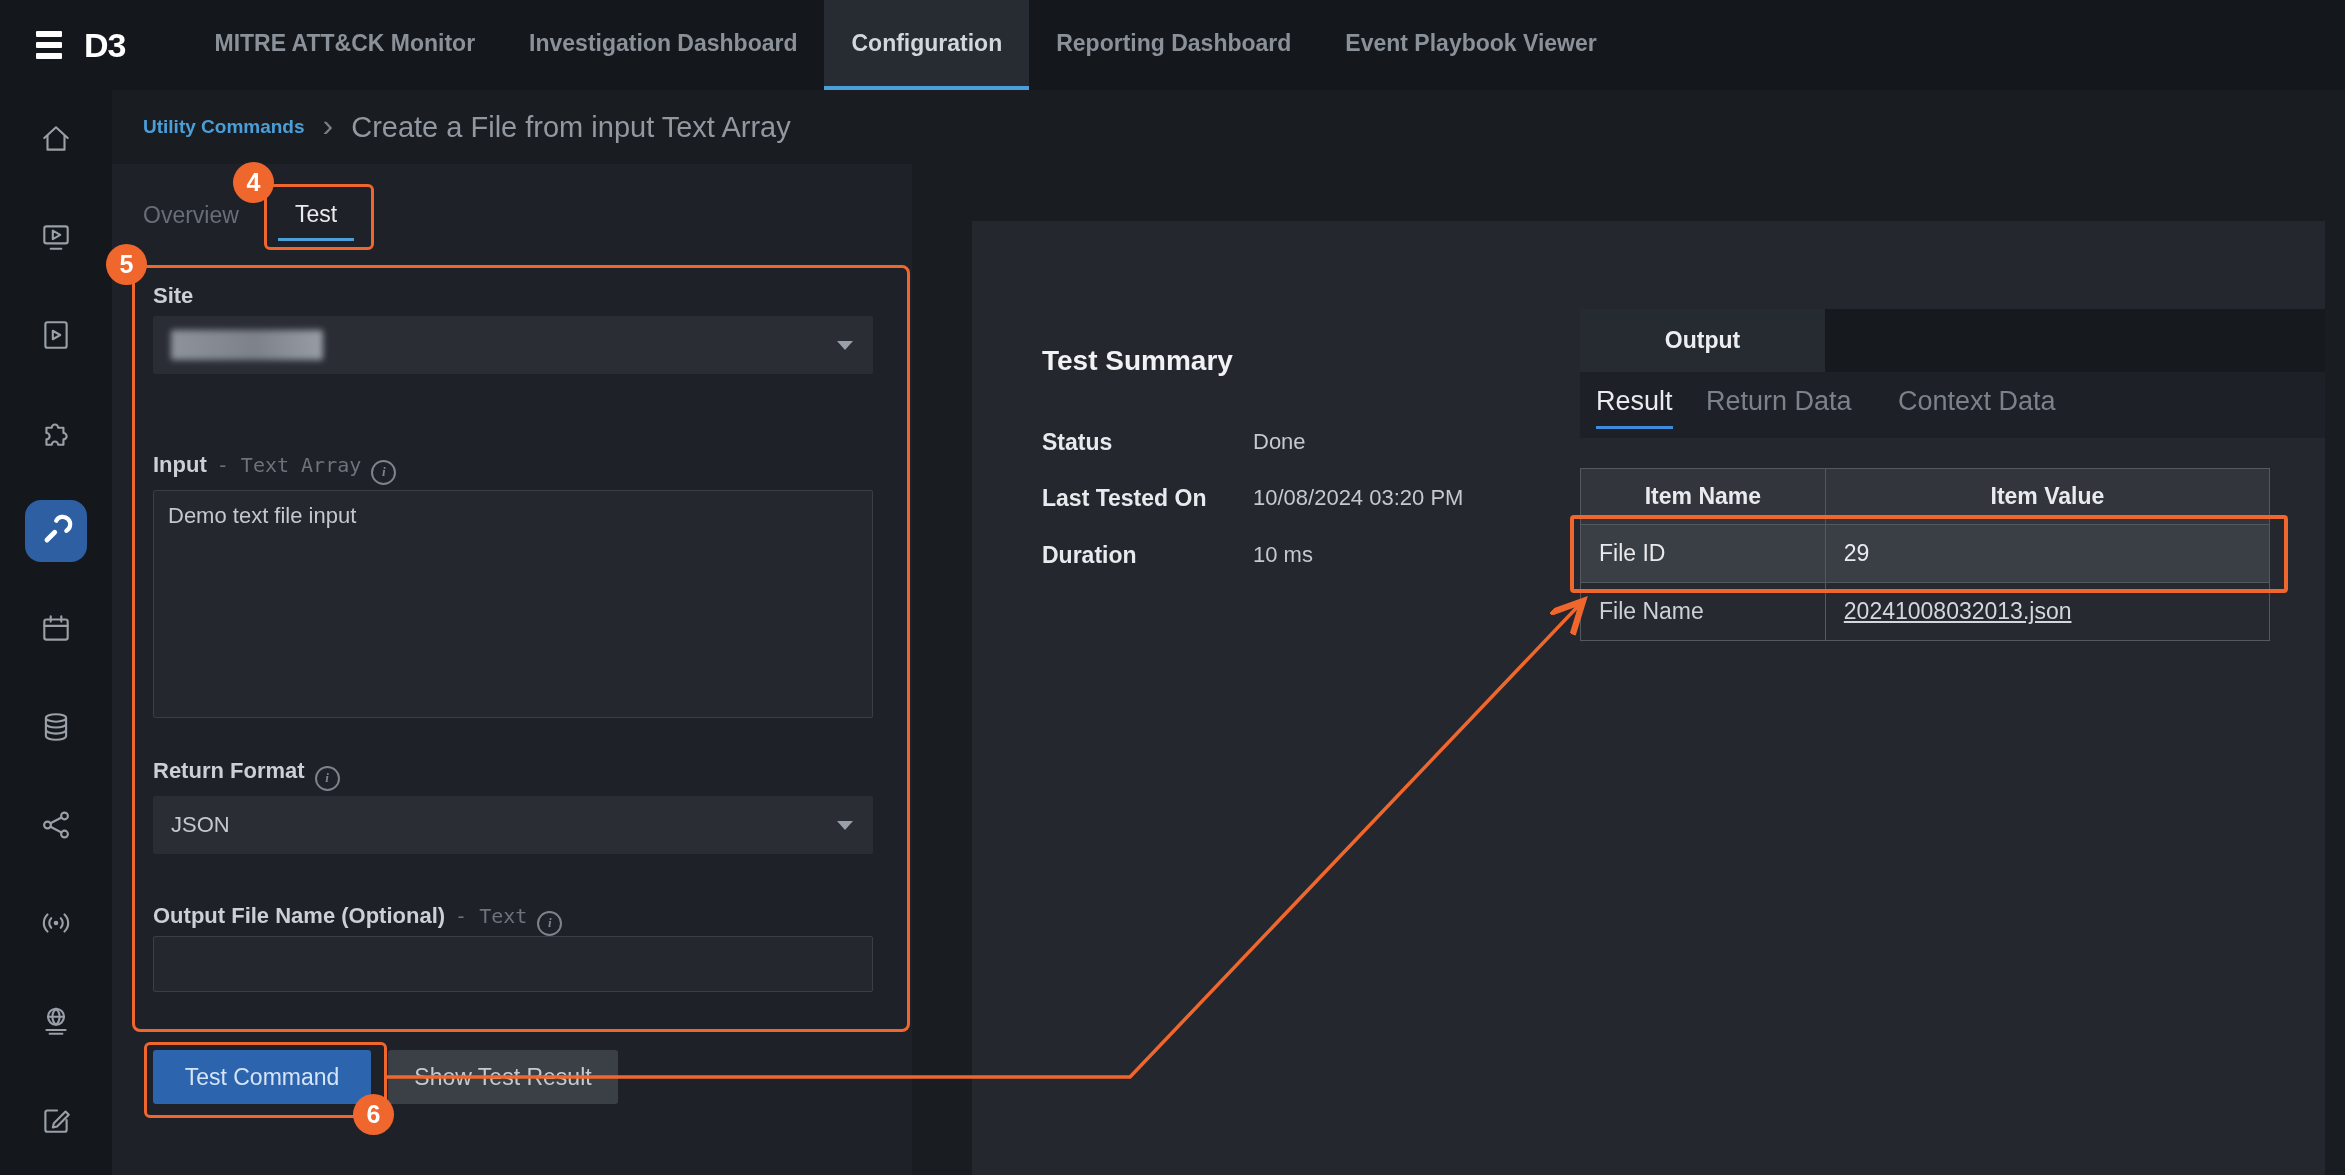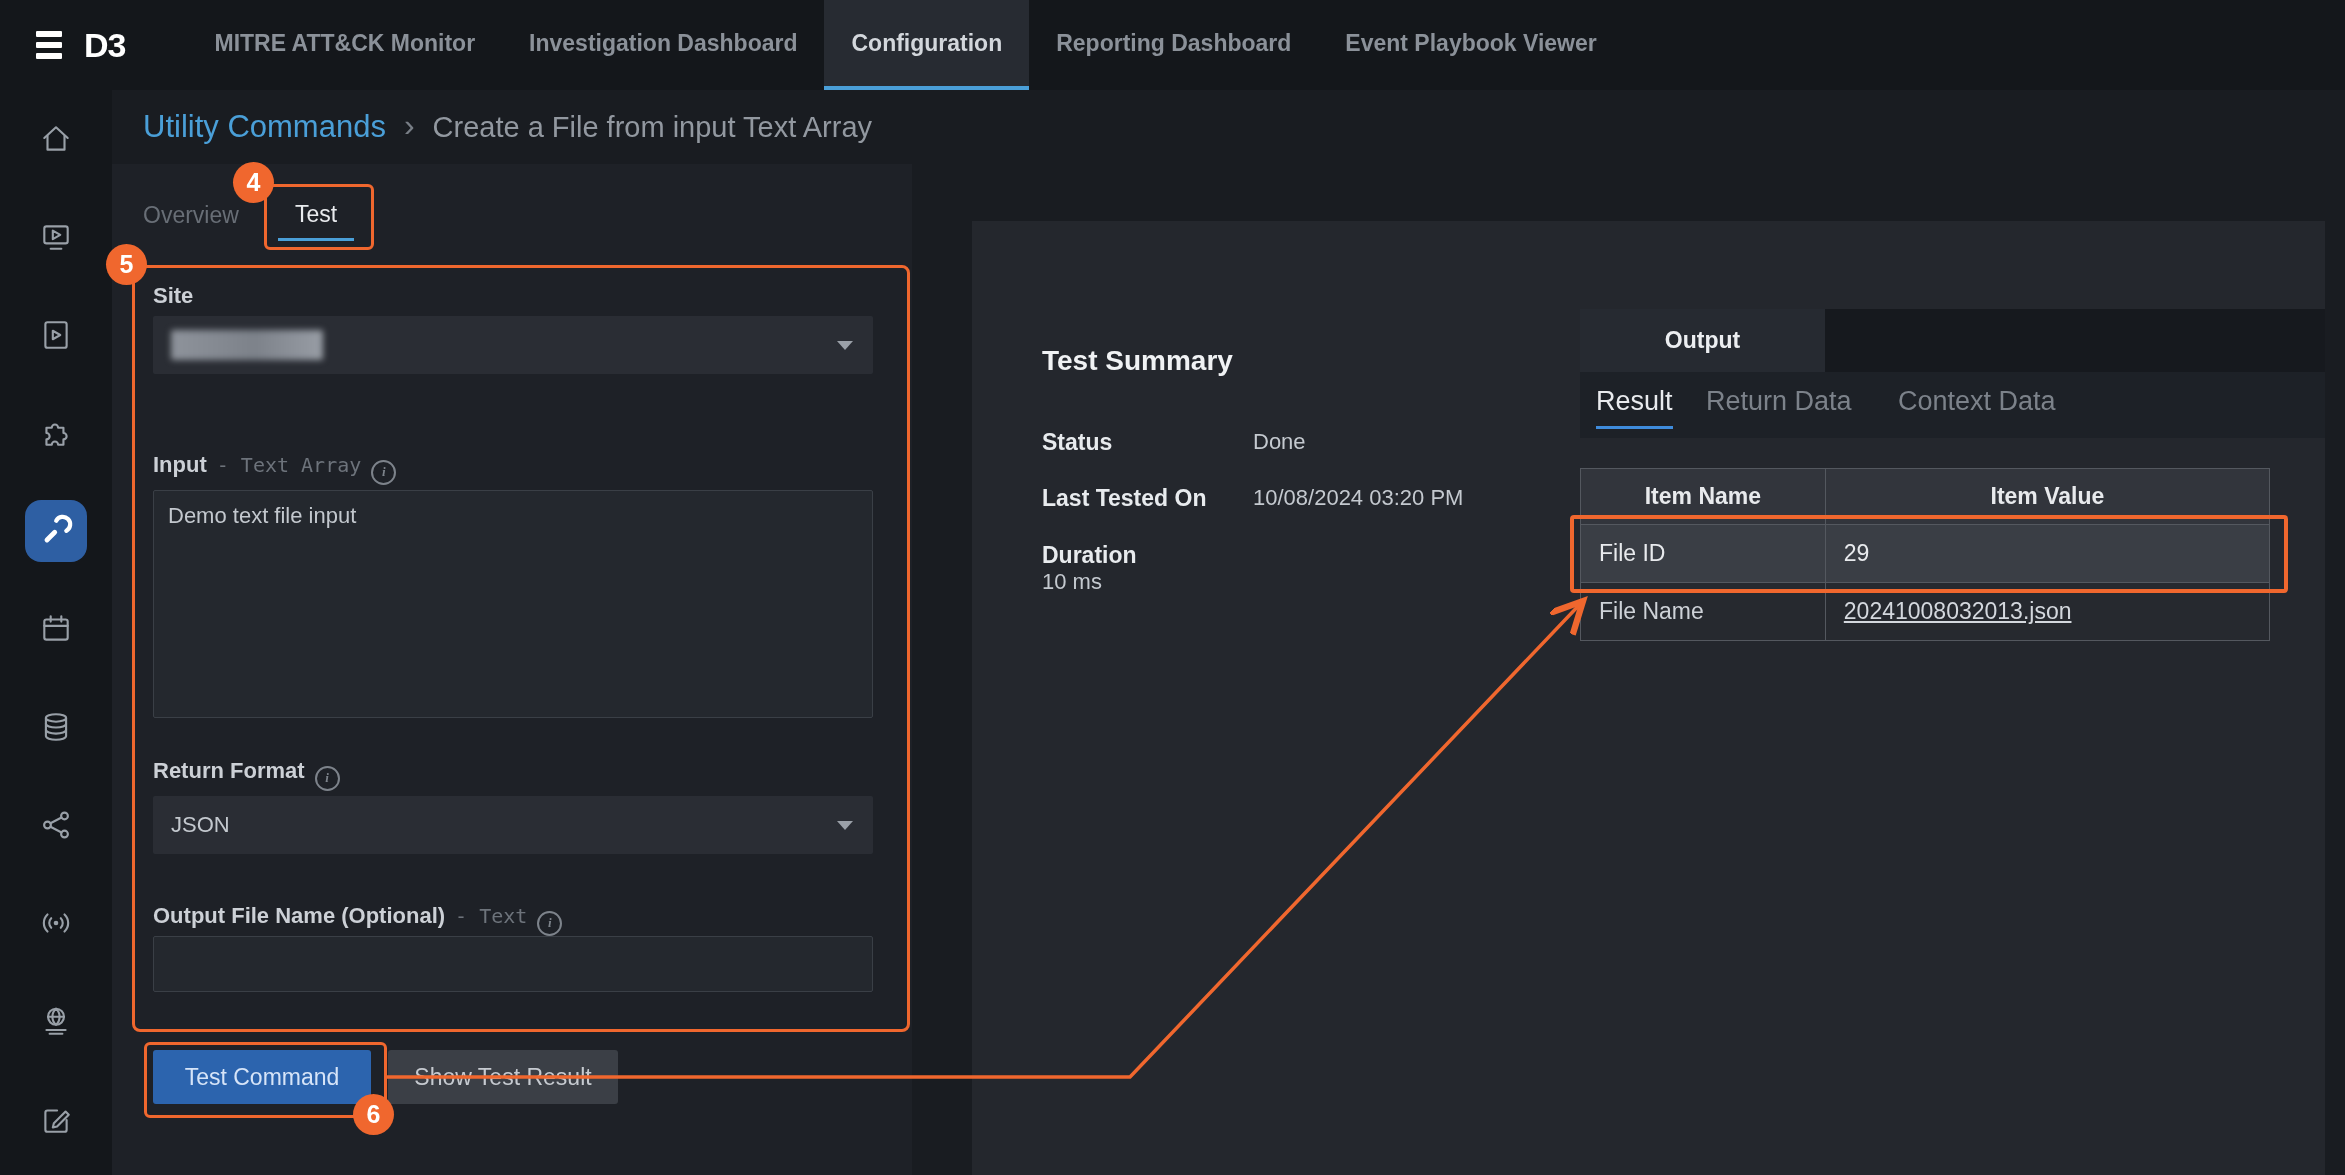--- a/index.html
+++ b/index.html
@@ -20,21 +20,21 @@
 
   
   #sidebar{position:absolute;left:0;top:90px;width:112px;height:1085px;background:#14171b;z-index:5;}
   .side-item{height:98px;width:112px;display:flex;align-items:center;justify-content:center;cursor:pointer;}
   .side-item svg{stroke:#99a0a8;fill:none;stroke-width:2;stroke-linecap:round;stroke-linejoin:round;}
   .active-pill{width:62px;height:62px;border-radius:16px;background:#2e5fa3;
                display:flex;align-items:center;justify-content:center;}
 
   
   #breadcrumb{position:absolute;left:143px;top:90px;height:74px;display:flex;align-items:center;gap:18px;z-index:4;}
-  .crumb-link{color:#4a9fd8;font-size:31px;font-weight:400;cursor:pointer;}
+  .crumb-link{color:#4a9fd8;font-size:19px;font-weight:700;cursor:pointer;}
   .crumb-sep{color:#787e86;font-size:32px;font-weight:400;line-height:1;padding-bottom:4px;}
   .crumb-current{color:#9298a0;font-size:29px;font-weight:400;}
 
   
   #left-panel{position:absolute;left:112px;top:164px;width:800px;height:1011px;background:#1e2127;z-index:3;}
   .tab{position:absolute;font-size:23px;cursor:pointer;}
   .tab-overview{left:31px;top:38px;color:#686e76;}
   .tab-test{left:166px;top:26px;width:76px;height:48px;display:flex;align-items:center;justify-content:center;
             color:#e9ebee;border-bottom:3px solid #4a9fd8;}
   .field-label{font-size:22px;font-weight:700;color:#ccd0d6;}
@@ -237,21 +237,21 @@
     <div class="summary-title">Test Summary</div>
 
     <div class="sum-row" style="top:208px;">
       <span class="sum-label">Status</span>
       <span class="sum-value">Done</span>
     </div>
     <div class="sum-row" style="top:264px;">
       <span class="sum-label">Last Tested On</span>
       <span class="sum-value">10/08/2024 03:20 PM</span>
     </div>
-    <div class="sum-row" style="top:321px;flex-direction:column;">
+    <div class="sum-row" style="top:321px;">
       <span class="sum-label">Duration</span>
       <span class="sum-value">10 ms</span>
     </div>
 
     <div id="output-section">
       <div class="tab-strip">
         <div class="output-tab">Output</div>
       </div>
       <div class="subtab-band">
         <div class="subtab active" style="left:16px;">Result</div>

